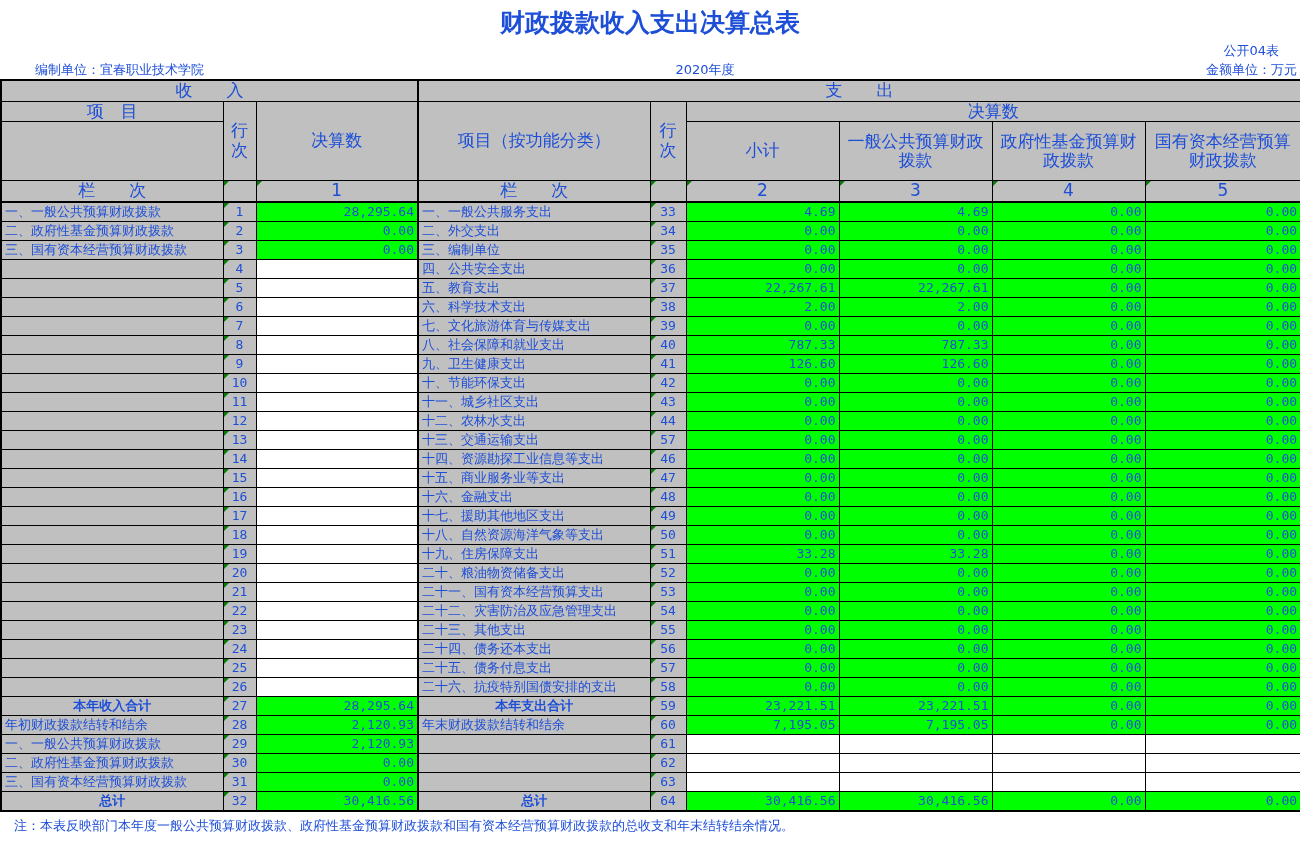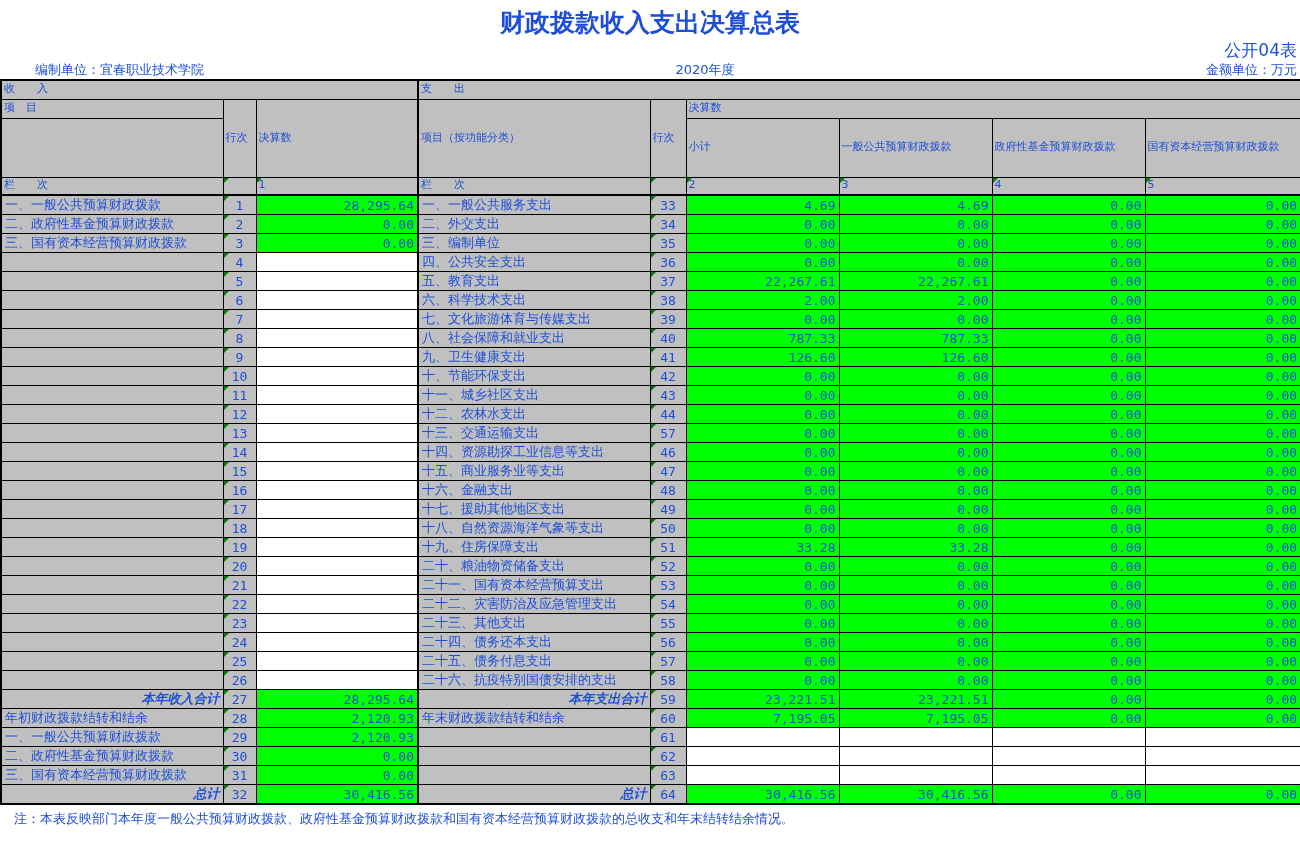--- a/index.html
+++ b/index.html
@@ -1,34 +1,34 @@
 <!DOCTYPE html>
 <html style="--header-bg: #c0c0c0; --hl: #00ff00; --flag: #057a05;"><head>
 <meta charset="utf-8">
 <style>
   html,body{margin:0;padding:0;}
   .page{
     width:1300px;height:855px;background:#fff;color:#1d4ed8;overflow:hidden;
     font-family:"DejaVu Sans","Liberation Sans",sans-serif;position:relative;
   }
   .title{text-align:center;font-size:25px;font-weight:bold;padding-top:7px;height:35px;line-height:32px;}
-  .code-row{text-align:right;font-size:17px;padding-right:3px;height:17px;line-height:17px;}
+  .code-row{text-align:right;font-size:13px;padding-right:21px;height:17px;line-height:17px;}
   .info-row{display:flex;justify-content:space-between;align-items:flex-end;font-size:13px;height:20px;padding:0 3px;line-height:18px;margin-left:32px;}
   table{width:1300px;border-collapse:collapse;table-layout:fixed;border:2px solid #000;}
   td{border:1px solid #000;padding:0 3px;overflow:hidden;vertical-align:middle;}
-  thead td{background:var(--header-bg,#c0c0c0);font-size:11px;line-height:1.15;white-space:normal;padding:0 2px;}
+  thead td{background:var(--header-bg,#c0c0c0);text-align:center;font-size:17px;line-height:1.15;white-space:normal;padding:0 2px;}
   .hr-a{height:19px;} .hr-b{height:19px;margin-left:16px;} .hr-c{height:59px;} .hr-d{height:18px;padding-left:20px;}
   tbody tr{height:18.8px;}
   .gray{background:var(--header-bg,#c0c0c0);}
   .filled{background:var(--hl,#00ff00);}
   .lbl{font-size:13px;white-space:nowrap;text-align:left;}
   .rowno,.val{font-family:"DejaVu Sans Mono","Liberation Mono",monospace;font-size:13px;white-space:nowrap;}
   .rowno{text-align:center;}
   .val{text-align:right;}
-  .boldc{font-weight:bold;text-align:right;font-style:italic;}
+  .boldc{font-weight:bold;text-align:center;}
   .secend{border-right:2px solid #000;}
   .colhead{border-bottom:2px solid #000;}
   .tri{position:relative;}
   .tri::before{content:"";position:absolute;top:0;left:0;width:0;height:0;
     border-top:5px solid var(--flag,#057a05);border-right:5px solid transparent;}
   .note{font-size:13px;padding:5px 2px 0 14px;text-align:left;white-space:nowrap;}
 </style>
 </head>
 <body>
 

